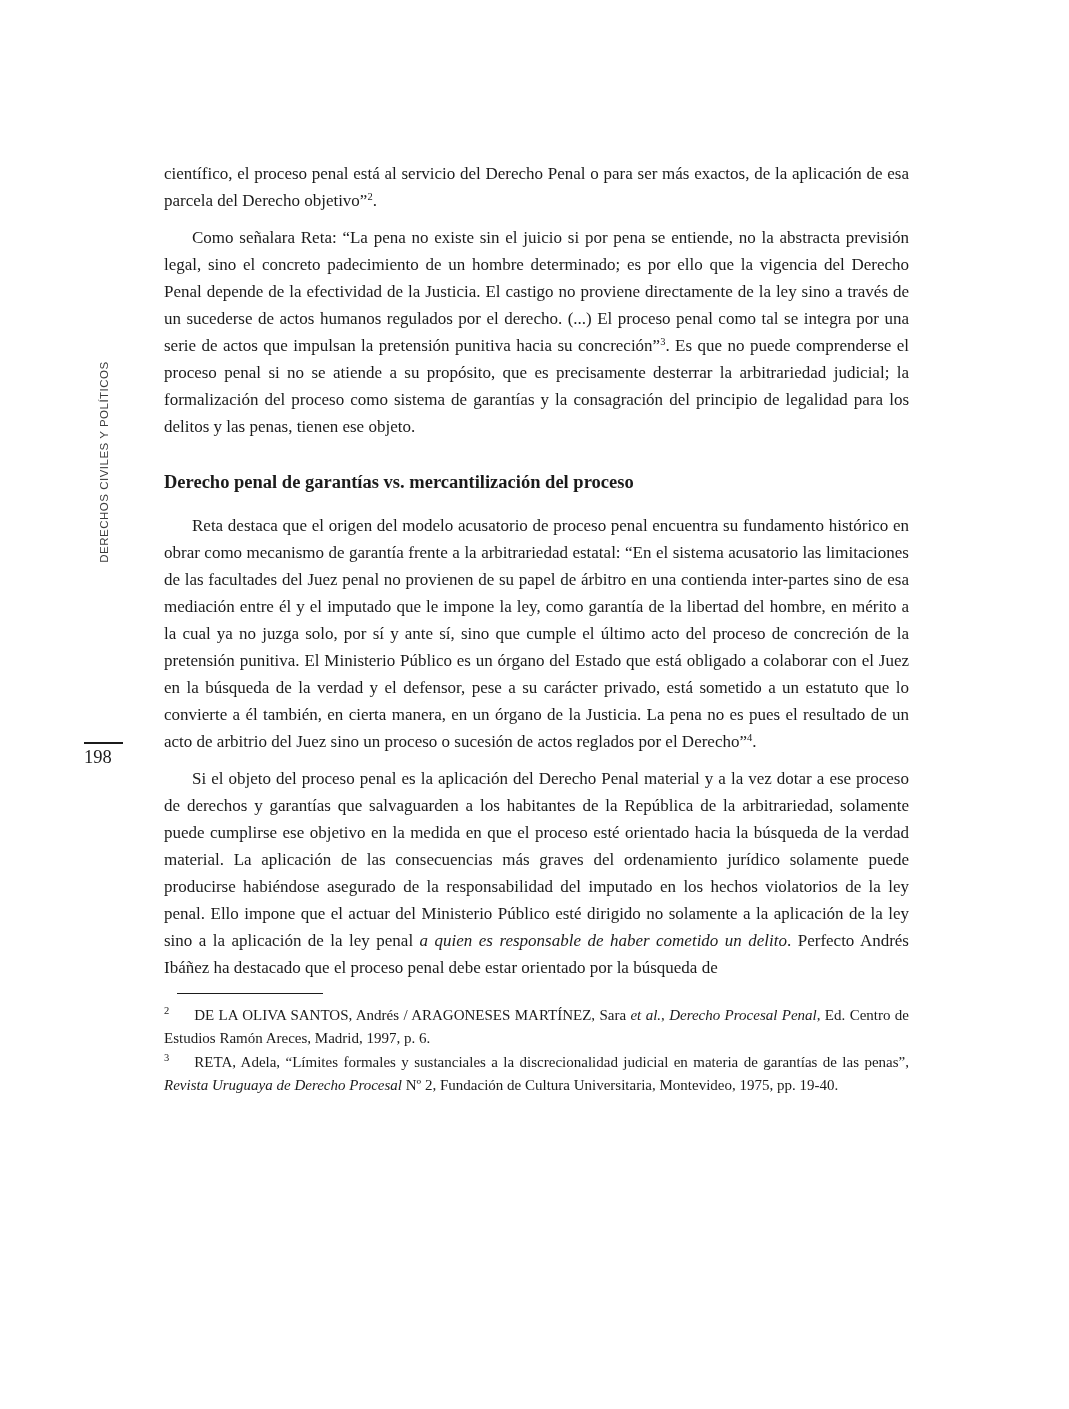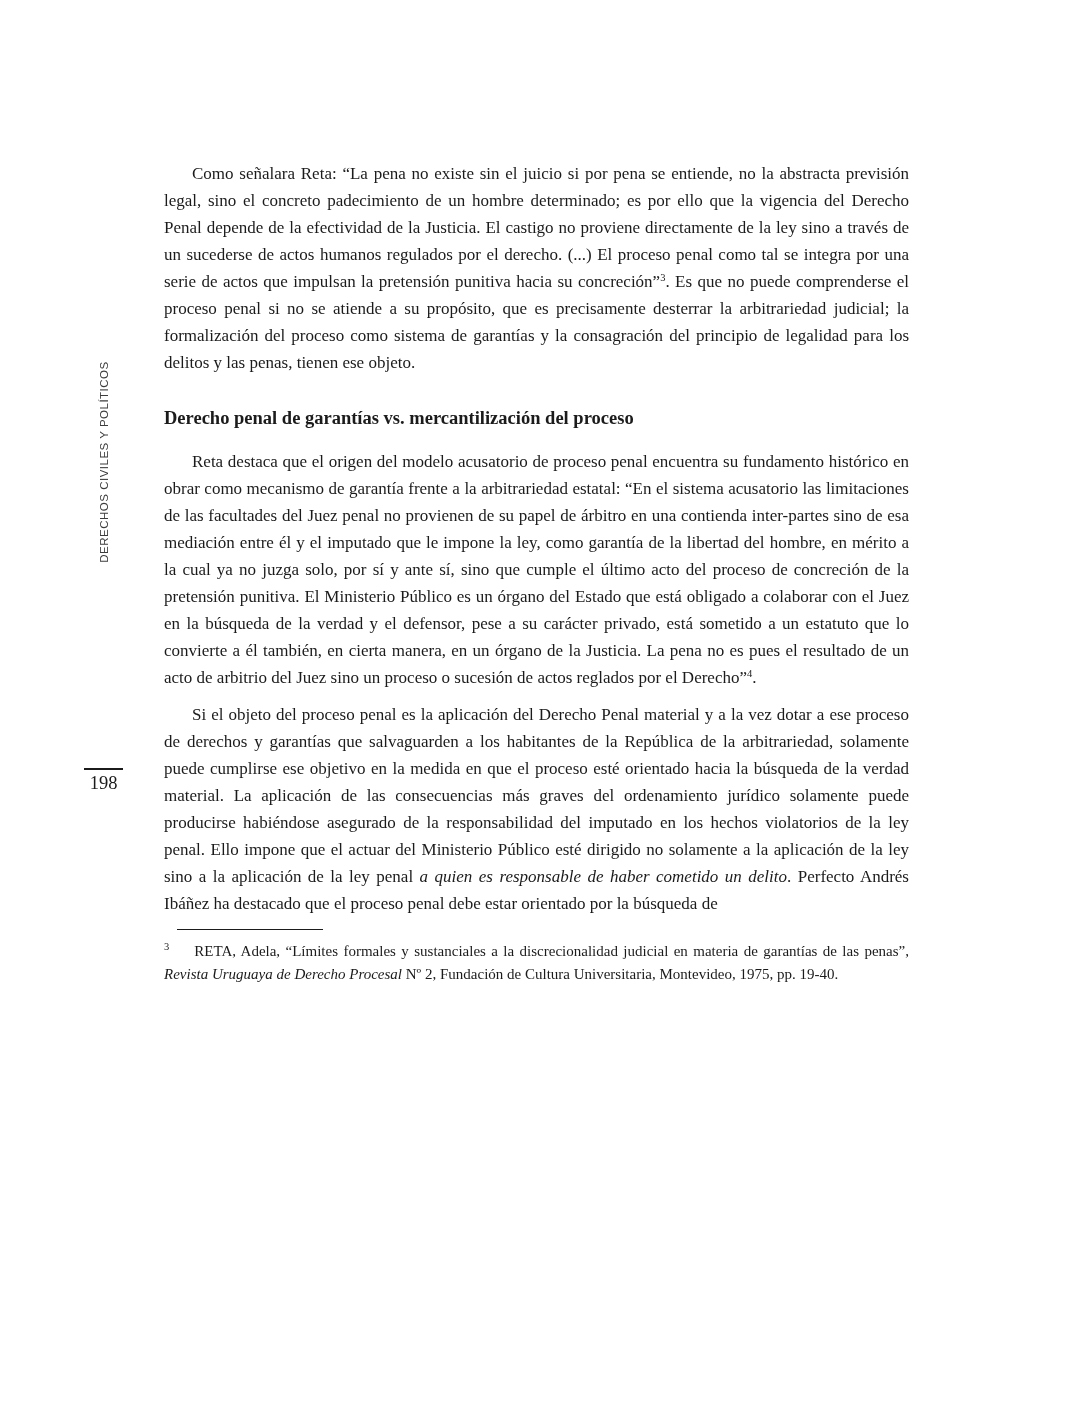--- a/index.html
+++ b/index.html
@@ -25,23 +25,22 @@
     transform-origin: center;
     font-family: "Liberation Sans", sans-serif;
     font-size: 11.5px;
     letter-spacing: 0.5px;
     color: #3c3c3c;
     white-space: nowrap;
   }
   .pagenum-block {
     position: absolute;
     left: 84px;
-    top: 768px;
+    top: 742px;
     width: 39px;
-    text-align: center;
   }
   .pagenum-rule {
     border-top: 2px solid #1b1b1b;
     margin-bottom: 3px;
   }
   .pagenum {
     font-size: 18.5px;
     color: #1b1b1b;
   }
   
@@ -90,24 +89,26 @@
 
   <div class="sidebar-label">DERECHOS CIVILES Y POLÍTICOS</div>
 
   <div class="pagenum-block">
     <div class="pagenum-rule"></div>
     <div class="pagenum">198</div>
   </div>
 
   <div class="text-col">
     <div>
+        <p class="body-p"><span>científico, el proceso penal está al servicio del Derecho Penal o para ser más exactos, de la aplicación de esa parcela del Derecho objetivo”</span><sup>2</sup><span>.</span></p>
         <p class="body-p indent"><span>Como señalara Reta: “La pena no existe sin el juicio si por pena se entiende, no la abstracta previsión legal, sino el concreto padecimiento de un hombre determinado; es por ello que la vigencia del Derecho Penal depende de la efectividad de la Justicia. El castigo no proviene directamente de la ley sino a través de un sucederse de actos humanos regulados por el derecho. (...) El proceso penal como tal se integra por una serie de actos que impulsan la pretensión punitiva hacia su concreción”</span><sup>3</sup><span>. Es que no puede comprenderse el proceso penal si no se atiende a su propósito, que es precisamente desterrar la arbitrariedad judicial; la formalización del proceso como sistema de garantías y la consagración del principio de legalidad para los delitos y las penas, tienen ese objeto.</span></p>
         <h2 class="section-heading">Derecho penal de garantías vs. mercantilización del proceso</h2>
         <p class="body-p indent"><span>Reta destaca que el origen del modelo acusatorio de proceso penal encuentra su fundamento histórico en obrar como mecanismo de garantía frente a la arbitrariedad estatal: “En el sistema acusatorio las limitaciones de las facultades del Juez penal no provienen de su papel de árbitro en una contienda inter-partes sino de esa mediación entre él y el imputado que le impone la ley, como garantía de la libertad del hombre, en mérito a la cual ya no juzga solo, por sí y ante sí, sino que cumple el último acto del proceso de concreción de la pretensión punitiva. El Ministerio Público es un órgano del Estado que está obligado a colaborar con el Juez en la búsqueda de la verdad y el defensor, pese a su carácter privado, está sometido a un estatuto que lo convierte a él también, en cierta manera, en un órgano de la Justicia. La pena no es pues el resultado de un acto de arbitrio del Juez sino un proceso o sucesión de actos reglados por el Derecho”</span><sup>4</sup><span>.</span></p>
         <p class="body-p indent"><span>Si el objeto del proceso penal es la aplicación del Derecho Penal material y a la vez dotar a ese proceso de derechos y garantías que salvaguarden a los habitantes de la República de la arbitrariedad, solamente puede cumplirse ese objetivo en la medida en que el proceso esté orientado hacia la búsqueda de la verdad material. La aplicación de las consecuencias más graves del ordenamiento jurídico solamente puede producirse habiéndose asegurado de la responsabilidad del imputado en los hechos violatorios de la ley penal. Ello impone que el actuar del Ministerio Público esté dirigido no solamente a la aplicación de la ley sino a la aplicación de la ley penal </span><em>a quien es responsable de haber cometido un delito</em><span>. Perfecto Andrés Ibáñez ha destacado que el proceso penal debe estar orientado por la búsqueda de</span></p>
       </div>
     <div class="footnote-sep"></div>
     <div>
+        <p class="footnote"><sup class="fn-marker">2</sup><span>DE LA OLIVA SANTOS, Andrés / ARAGONESES MARTÍNEZ, Sara </span><em>et al.</em><span>, </span><em>Derecho Procesal Penal</em><span>, Ed. Centro de Estudios Ramón Areces, Madrid, 1997, p. 6.</span></p>
         <p class="footnote"><sup class="fn-marker">3</sup><span>RETA, Adela, “Límites formales y sustanciales a la discrecionalidad judicial en materia de garantías de las penas”, </span><em>Revista Uruguaya de Derecho Procesal</em><span> Nº 2, Fundación de Cultura Universitaria, Montevideo, 1975, pp. 19-40.</span></p>
       </div>
   </div>
 
 </div>
 
 </body></html>

